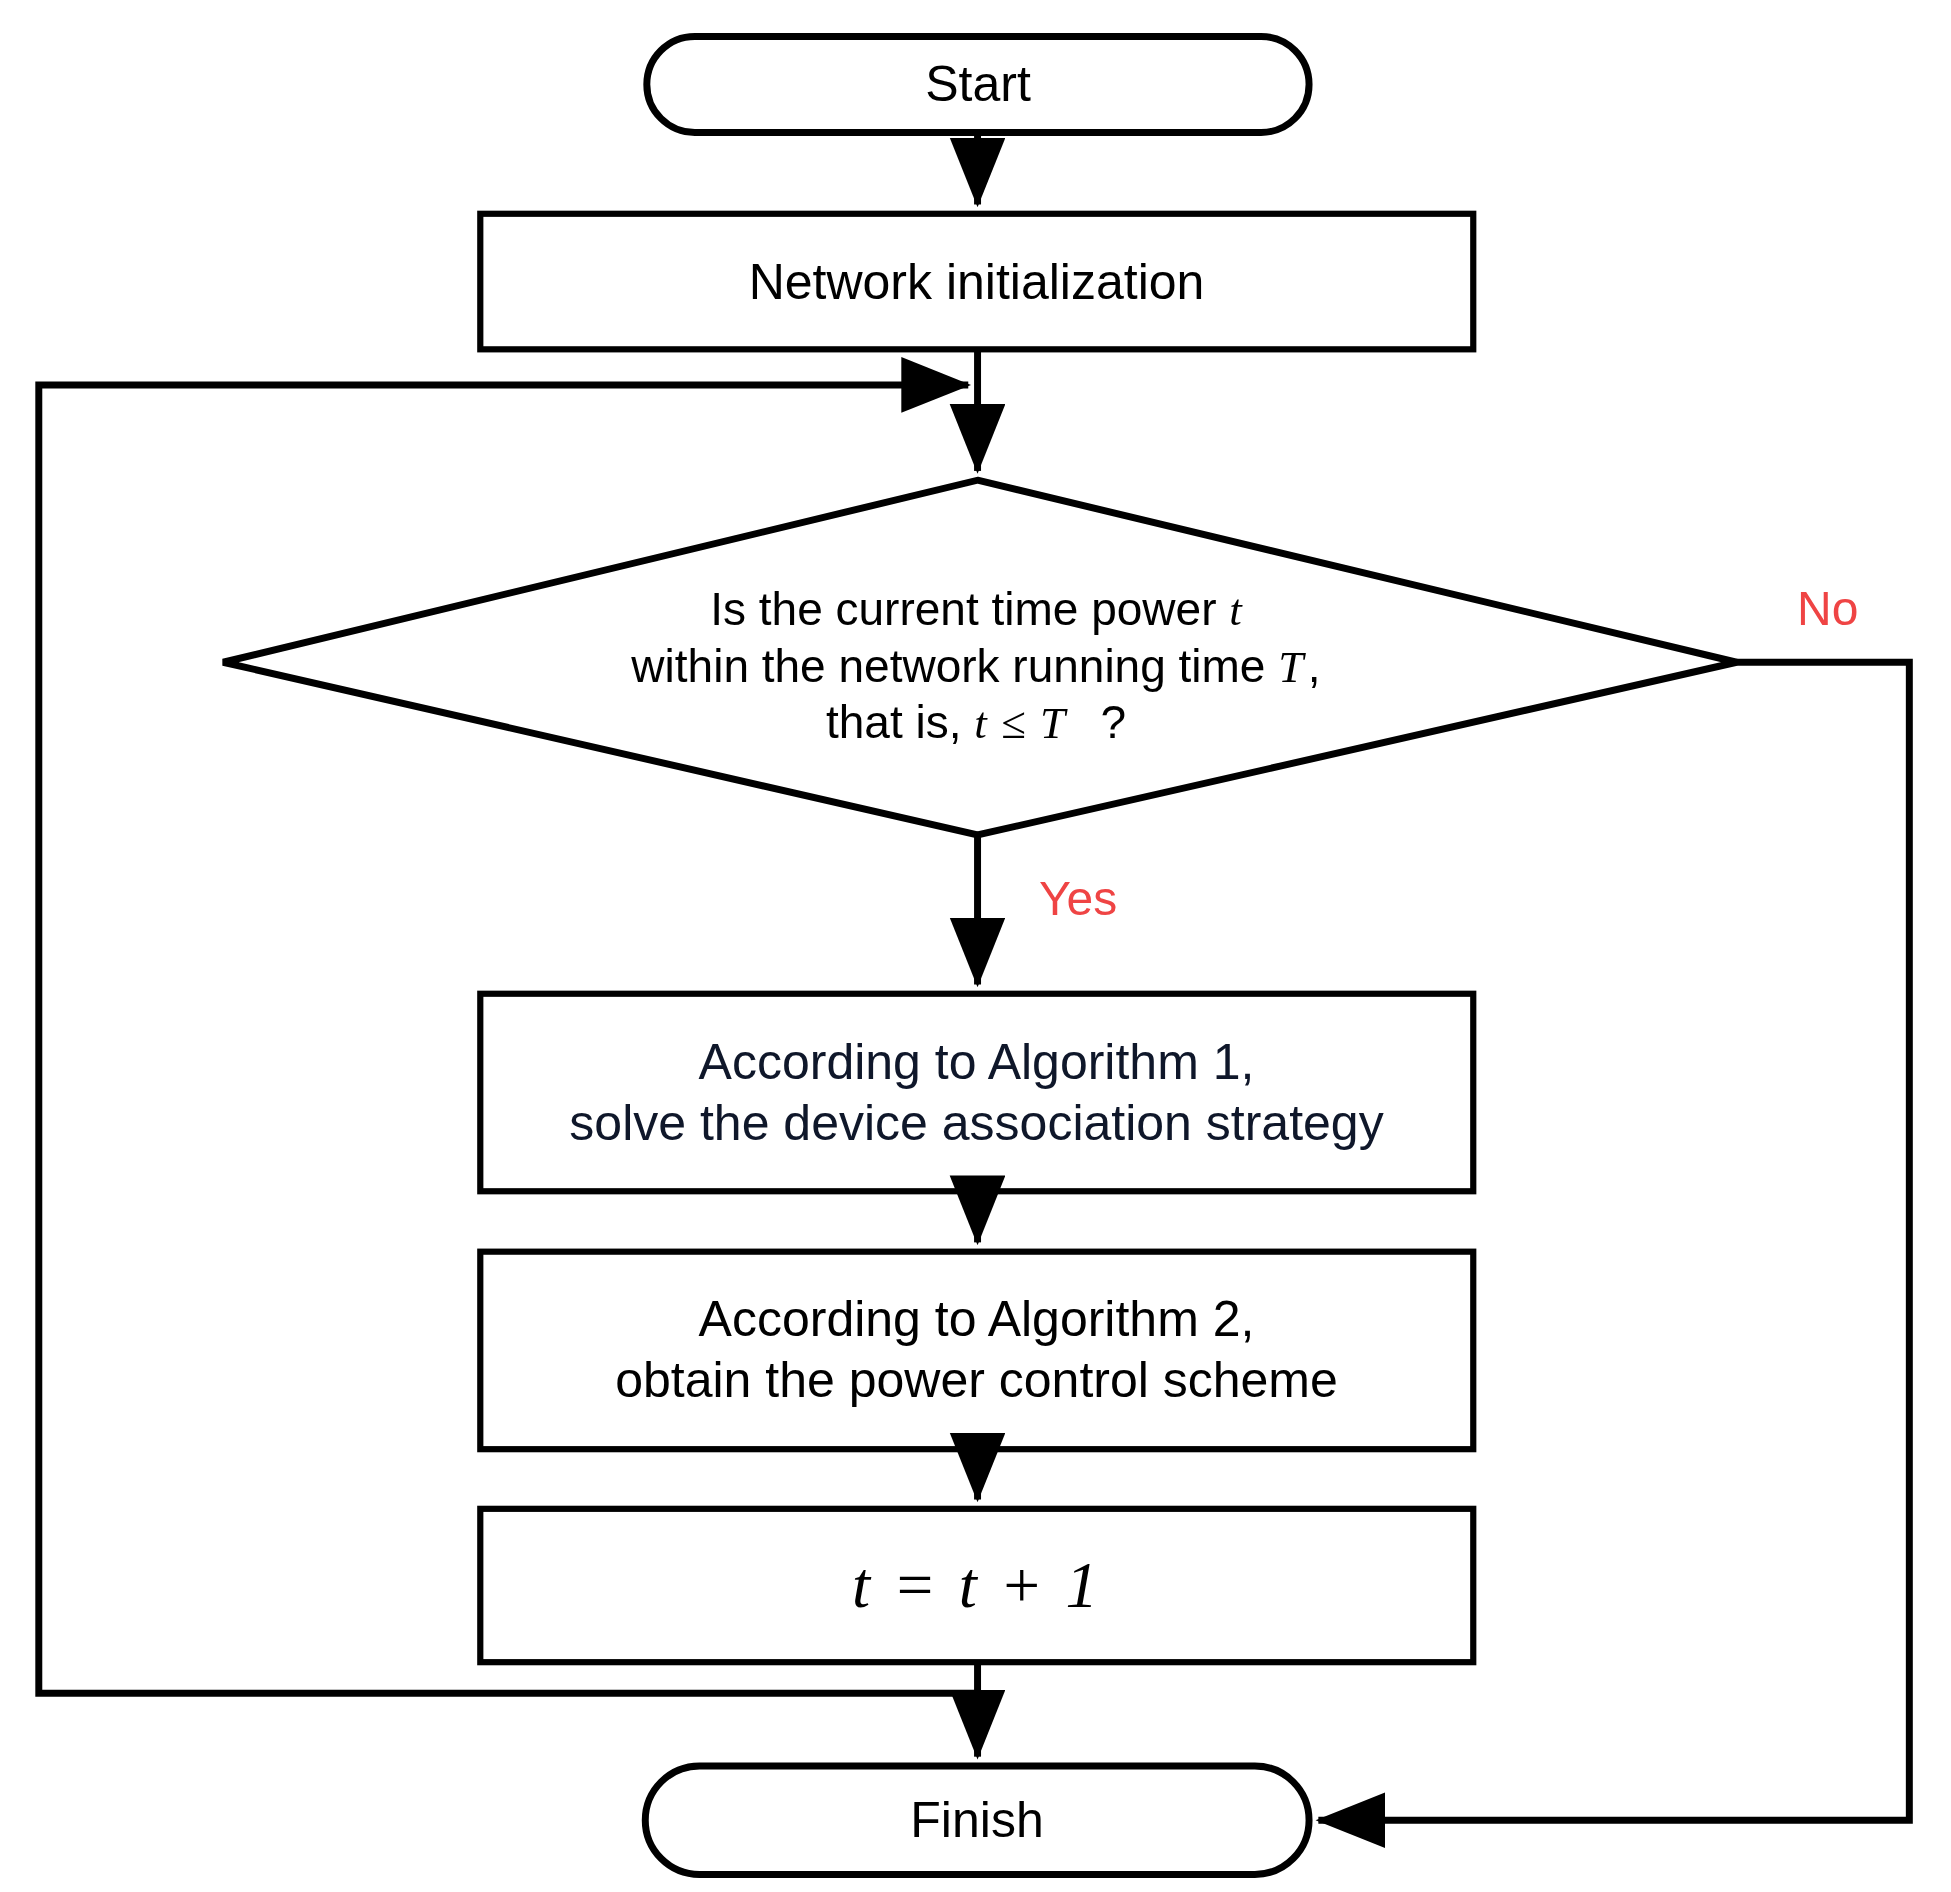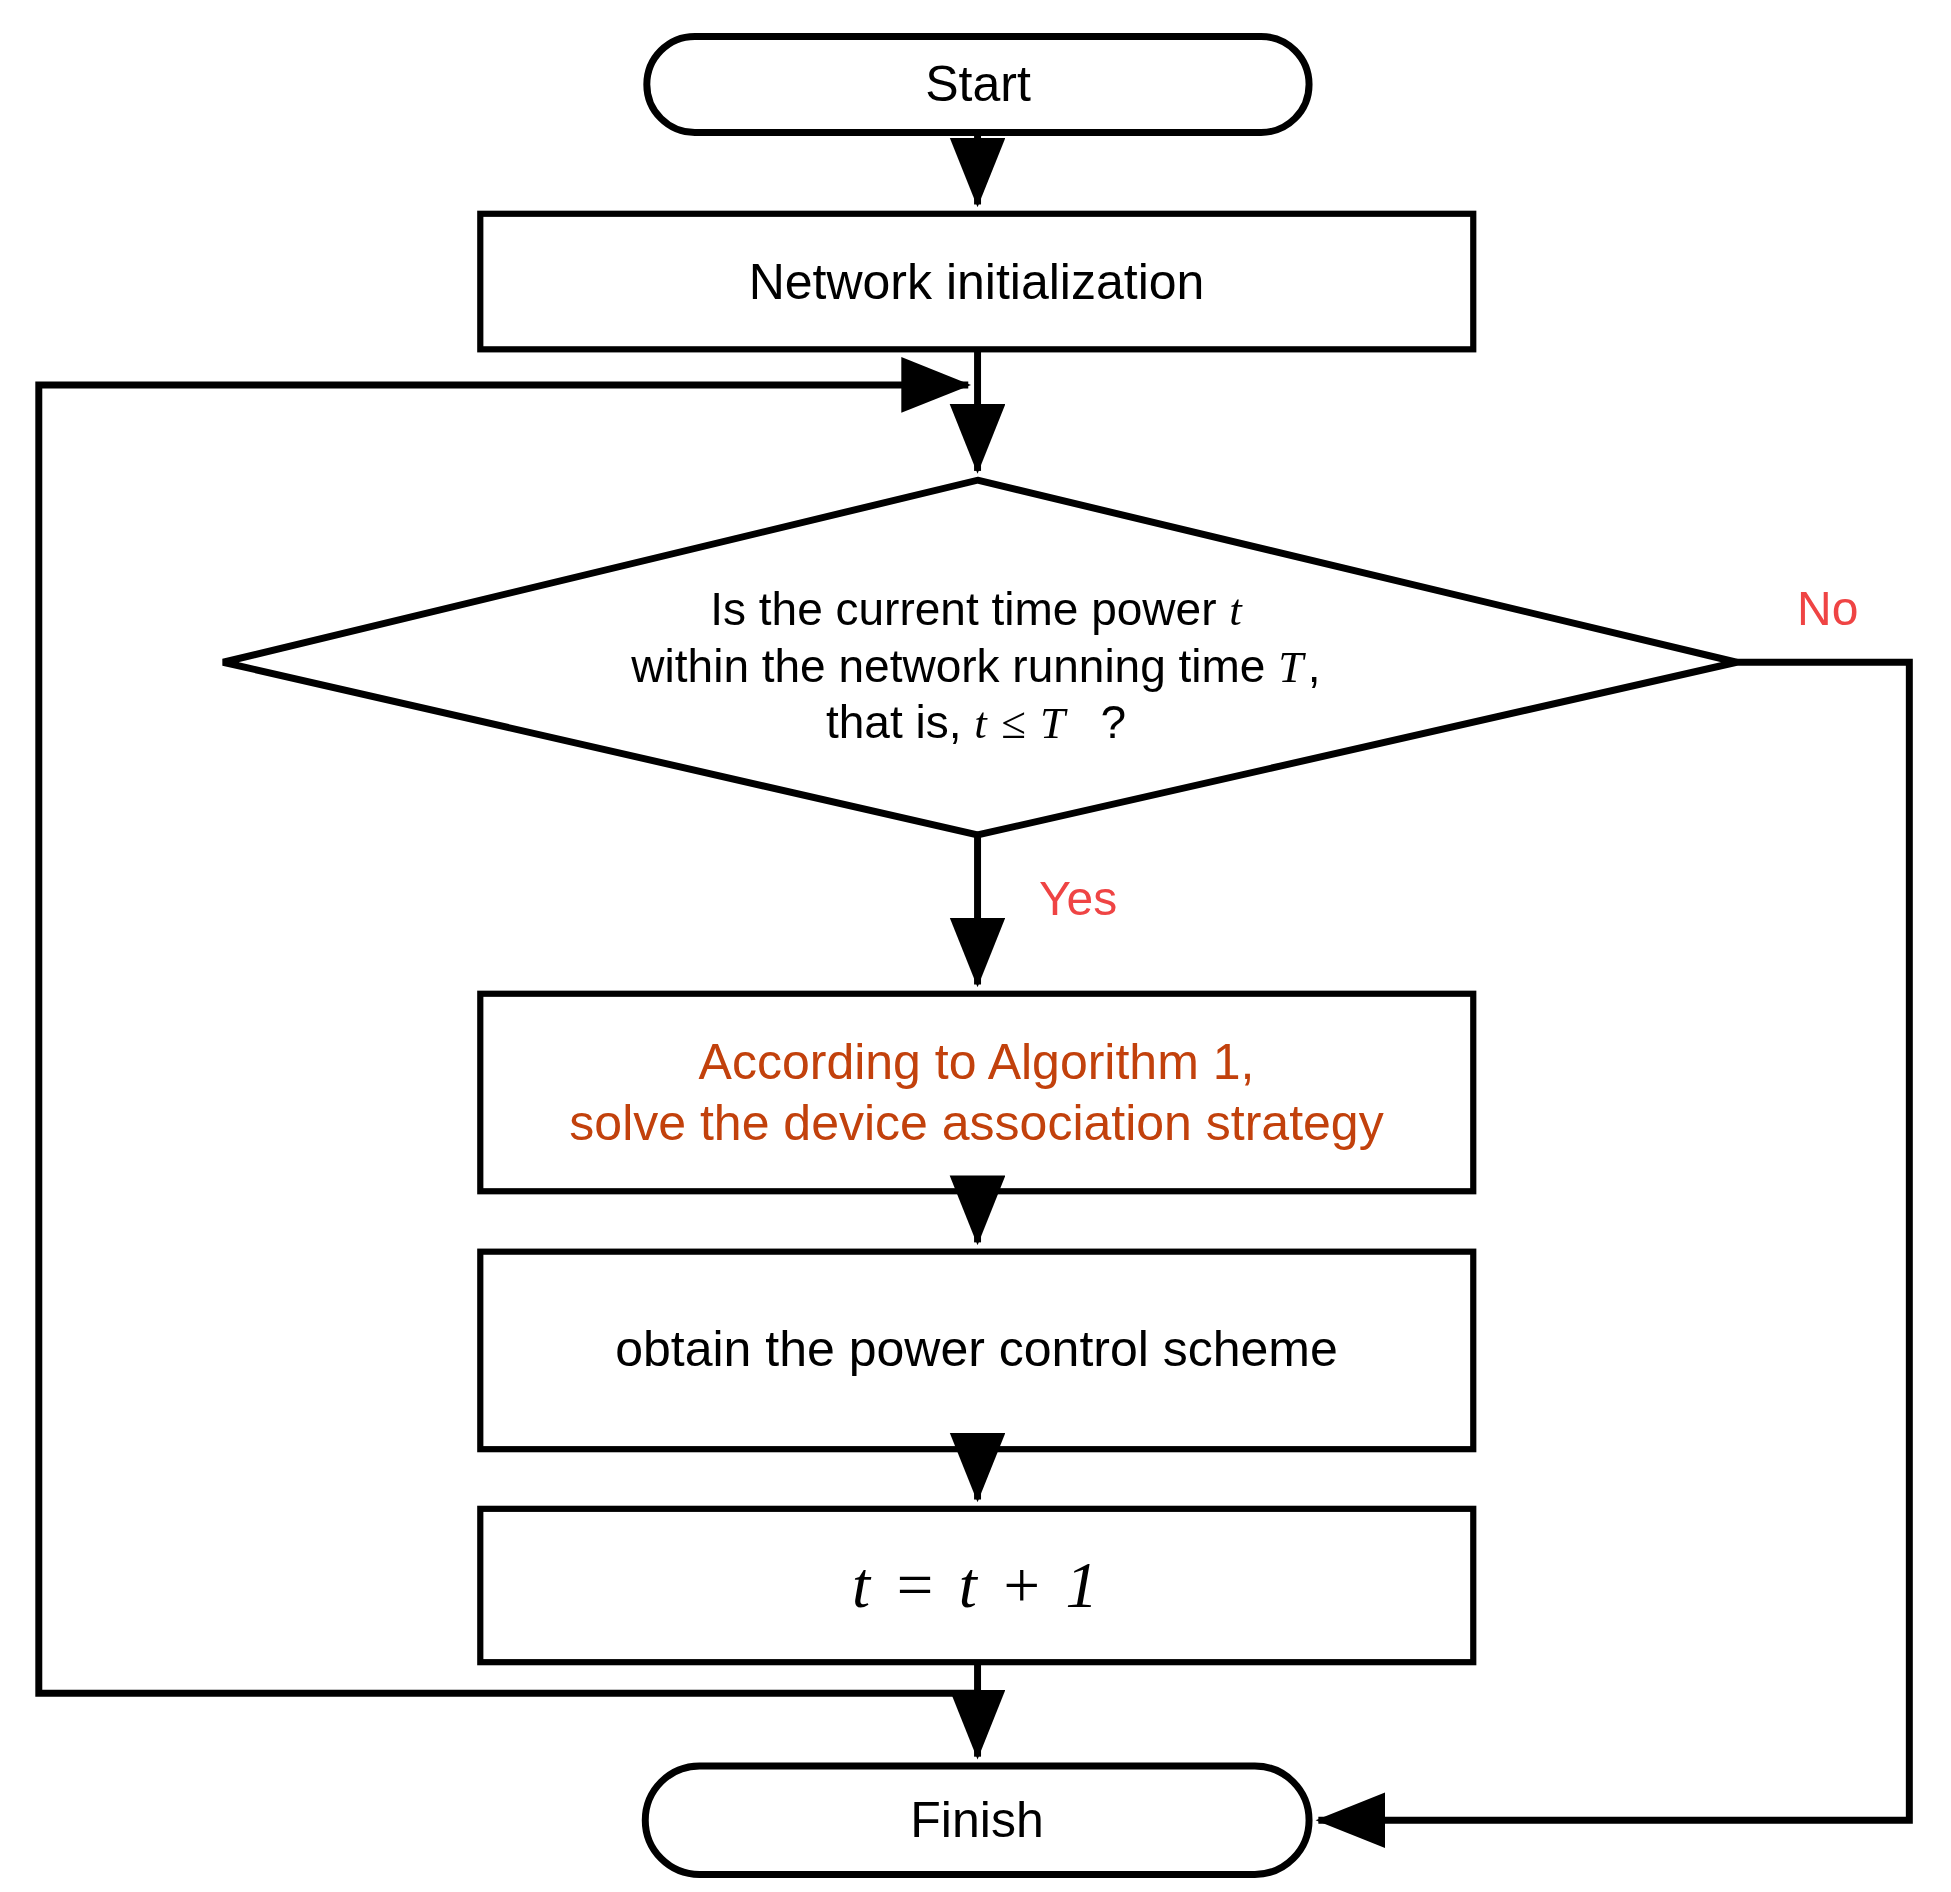--- a/index.html
+++ b/index.html
@@ -102,28 +102,29 @@
     <div style="white-space:nowrap;">
       <span>within the network running time </span><span class="mathi" style="font-size:45px;">T</span><span style="margin-left:4.6px;">,</span>
     </div>
     <div style="white-space:nowrap;">
       <span>that is, </span><span class="mathi" style="font-size:45px; letter-spacing:1.5px;">t ≤ T</span><span style="margin-left:34px;">?</span>
     </div>
   </div>
 
   <div style="position:absolute; left:480px; top:994px; width:993px; height:197px;
               display:flex; flex-direction:column; align-items:center;
-              justify-content:center; font-size:50px; color:#c2410c; line-height:1.22;">
+              justify-content:center; font-size:50px; color:#0f172a; line-height:1.22;">
     <div>According to Algorithm 1,</div>
     <div>solve the device association strategy</div>
   </div>
 
   <div style="position:absolute; left:480px; top:1251px; width:993px; height:197px;
               display:flex; flex-direction:column; align-items:center;
               justify-content:center; font-size:50px; color:#000; line-height:1.22;">
+    <div>According to Algorithm 2,</div>
     <div>obtain the power control scheme</div>
   </div>
 
   <div class="shape-text mathi" style="left:480px; top:1509px; width:993px; height:153px; font-size:65px; letter-spacing:3.1px;">t = t + 1</div>
 
   <div class="shape-text" style="left:645px; top:1766px; width:664px; height:108px; font-size:50px;">Finish</div>
 
   <div class="lbl" style="left:1007px; top:871px; font-size:48px;margin-left:32px;">Yes</div>
 
   <div class="lbl" style="left:1797px; top:581px; font-size:48px;">No</div>

